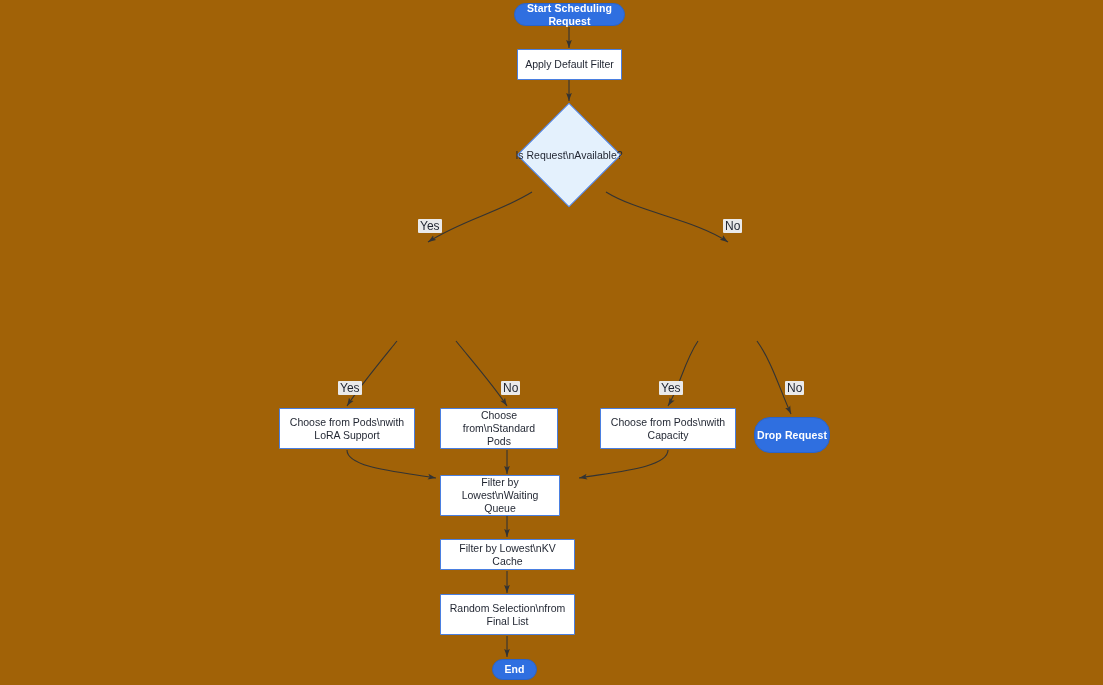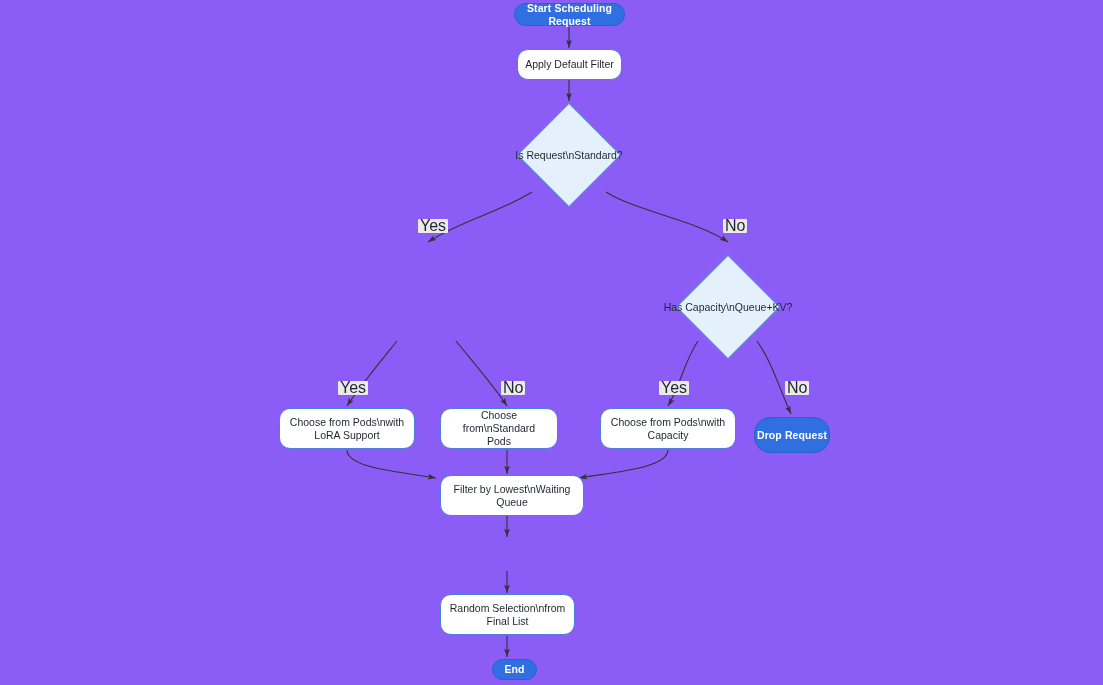--- a/index.html
+++ b/index.html
@@ -10,21 +10,21 @@
   body {
     width: 1103px;
     height: 685px;
     font-family: "Liberation Sans", sans-serif;
     overflow: hidden;
   }
   #canvas {
     position: relative;
     width: 1103px;
     height: 685px;
-    background: #8b5cf6;
+    background: #a16207;
   }
   #edge-layer {
     position: absolute;
     left: 0;
     top: 0;
     width: 1103px;
     height: 685px;
     pointer-events: none;
   }
   .node {
@@ -46,21 +46,21 @@
     border-radius: 16px;
     color: #ffffff;
     font-weight: bold;
     font-size: 10.5px;
     letter-spacing: .1px;
   }
   
   .process {
     background: #ffffff;
     border: 1.4px solid #4a7fe0;
-    border-radius: 11px;
+    border-radius: 1px;
     padding: 10px 6px;
   }
   
   .decision {
     background: transparent;
     border: none;
   }
   .decision .dia-shape {
     position: absolute;
     left: 50%;
@@ -78,21 +78,21 @@
     position: relative;
     z-index: 2;
     white-space: nowrap;
     font-size: 10.5px;
     color: #1f2430;
   }
   .edge-label {
     position: absolute;
     background: #eaeaea;
     color: #1f2430;
-    font-size: 16px;
+    font-size: 12px;
     line-height: 12px;
     padding: 1px 2px;
     border-radius: 1px;
     white-space: nowrap;
   }
 </style>
 </head>
 <body>
 
 <div id="canvas">
@@ -138,53 +138,52 @@
   <div class="node terminal" style="left:514px; top:3px; width:111px; height:23px;">
     <span>Start Scheduling Request</span>
   </div>
 
   <div class="node process" style="left:517px; top:49px; width:105px; height:31px;">
     <span>Apply Default Filter</span>
   </div>
 
   <div class="node decision" style="left:516px; top:102px; width:106px; height:106px;">
     <span class="dia-shape"></span>
-    <span class="dia-label">Is Request\nStandard?</span>
-  </div>
-
-
-  <div class="node decision" style="left:675px; top:254px; width:106px; height:106px;">
-    <span class="dia-shape"></span>
-    <span class="dia-label">Has Capacity\nQueue+KV?</span>
-  </div>
+    <span class="dia-label">Is Request\nAvailable?</span>
+  </div>
+
+
 
   <div class="node process" style="left:279px; top:408px; width:136px; height:41px;">
     <span>Choose from Pods\nwith
 LoRA Support</span>
   </div>
 
   <div class="node process" style="left:440px; top:408px; width:118px; height:41px;">
     <span>Choose from\nStandard
 Pods</span>
   </div>
 
   <div class="node process" style="left:600px; top:408px; width:136px; height:41px;">
     <span>Choose from Pods\nwith
 Capacity</span>
   </div>
 
   <div class="node terminal" style="left:754px; top:417px; width:76px; height:36px;">
     <span>Drop Request</span>
   </div>
 
-  <div class="node process" style="left:440px; top:475px; width:144px; height:41px;">
+  <div class="node process" style="left:440px; top:475px; width:120px; height:41px;">
     <span>Filter by Lowest\nWaiting
 Queue</span>
   </div>
 
+  <div class="node process" style="left:440px; top:539px; width:135px; height:31px;">
+    <span>Filter by Lowest\nKV Cache</span>
+  </div>
 
   <div class="node process" style="left:440px; top:594px; width:135px; height:41px;">
     <span>Random Selection\nfrom
 Final List</span>
   </div>
 
   <div class="node terminal" style="left:492px; top:659px; width:45px; height:21px;">
     <span>End</span>
   </div>
 

